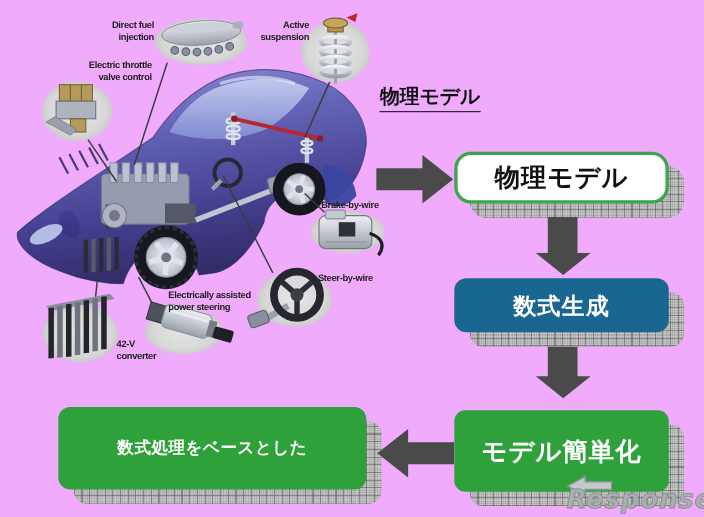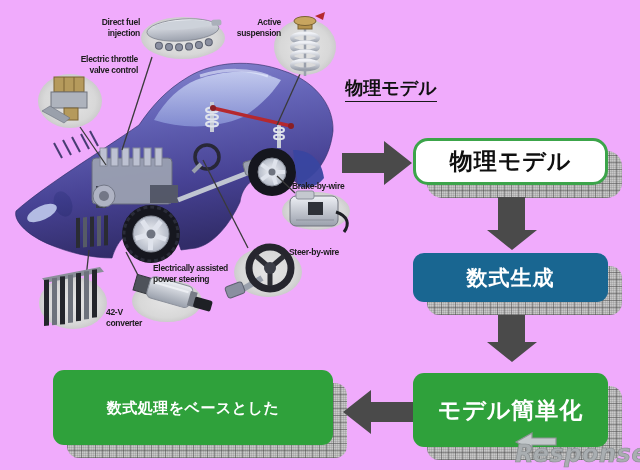--- a/index.html
+++ b/index.html
@@ -23,21 +23,21 @@
       repeating-linear-gradient(90deg, rgba(70,70,70,.45) 0 1px, transparent 1px 7px);
   }
   .fbox{
     position:absolute;z-index:3;box-sizing:border-box;border-radius:11px;
     display:flex;flex-direction:column;align-items:center;justify-content:center;
     letter-spacing:1px;
   }
   #box-physical{left:413px;top:138px;width:195px;height:47px;background:#ffffff;
     border:3.5px solid #3ca44a;border-radius:15px;color:#101010;font-size:23px;font-weight:600;}
   #box-formula{left:413px;top:253px;width:195px;height:49px;background:#196691;color:#fff;font-size:21px;font-weight:700;}
-  #box-simplify{left:413px;top:373px;width:195px;height:74px;background:#2fa13b;color:#fff;font-size:23px;font-weight:700;}
+  #box-simplify{left:413px;top:373px;width:195px;height:74px;background:#2fa13b;color:#fff;font-size:23px;font-weight:700;border-radius:10px;}
   #box-design{left:53px;top:370px;width:280px;height:75px;background:#2fa13b;color:#fff;font-size:15px;font-weight:700;line-height:28px;letter-spacing:.5px;}
   #sh-physical{left:427px;top:151px;width:195px;height:47px;border-radius:15px;}
   #sh-formula{left:427px;top:266px;width:195px;height:49px;}
   #sh-simplify{left:427px;top:386px;width:195px;height:74px;}
   #sh-design{left:67px;top:383px;width:280px;height:75px;}
   .flow-arrow{position:absolute;z-index:3;}
   #logo{position:absolute;left:510px;top:428px;z-index:6;}
 </style>
 </head>
 <body>

